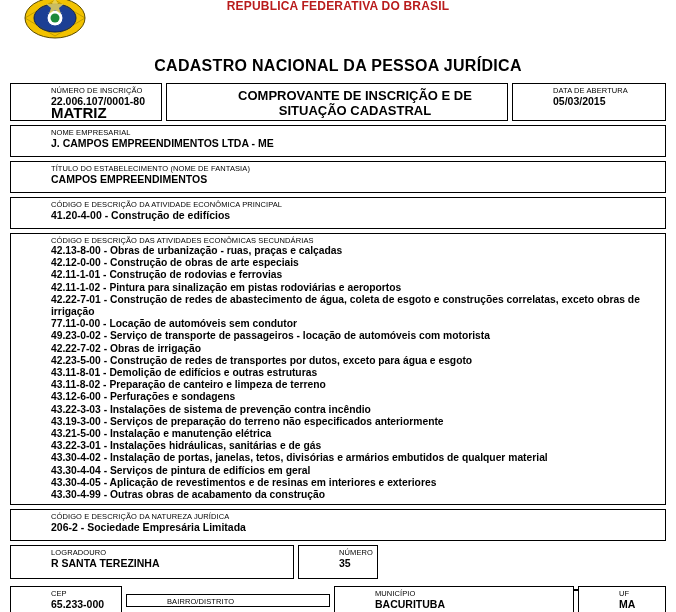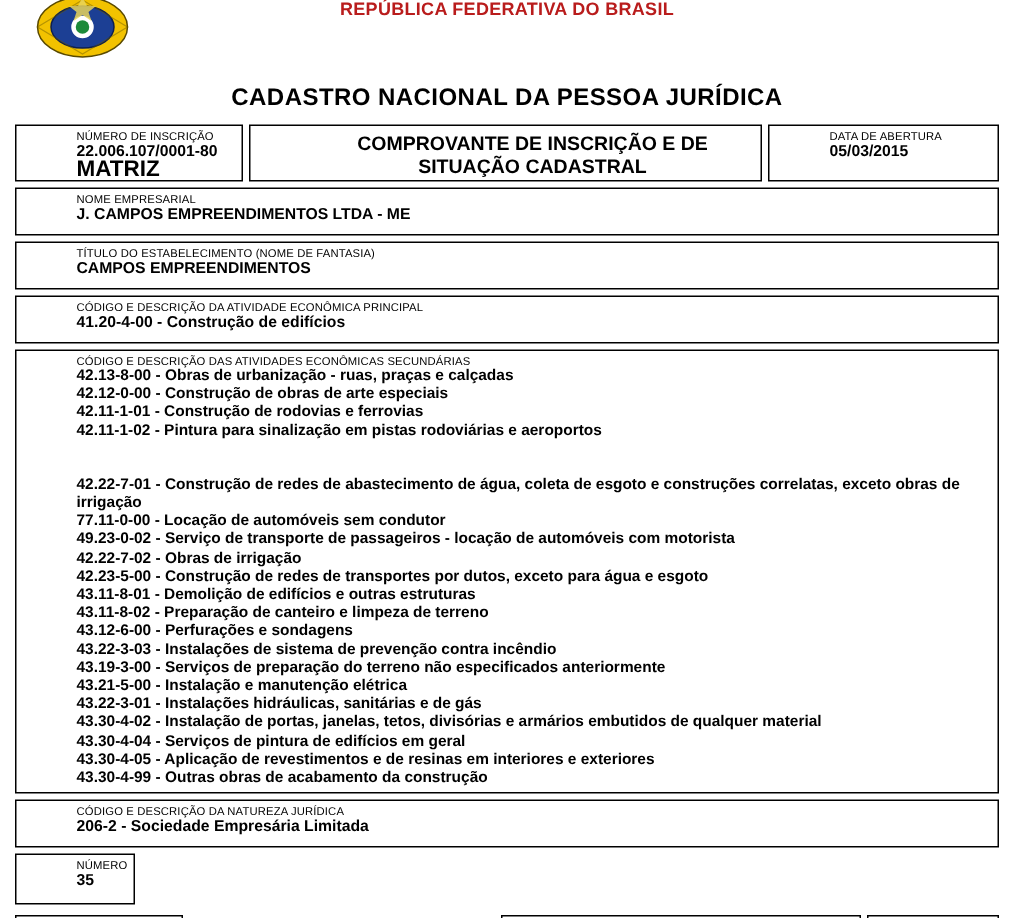--- a/index.html
+++ b/index.html
@@ -108,21 +108,21 @@
   .box-cnae-sec { padding-bottom: 2px; }
   .cnae-list {
     padding: 0 4px 1px 4px;
   }
   .cnae-item {
     font-size: 10.3px;
     font-weight: bold;
     line-height: 12.2px;
     white-space: nowrap;
   }
-  .cnae-item.wrap { white-space: normal; margin-top: 24px; }
+  .cnae-item.wrap { white-space: normal; }
   .box-natjur { height: 32px; }
   .c-logr { flex: 1; }
   .c-num { width: 80px; }
   .c-compl { flex: 1; margin-top: 44px; }
   .r-end { height: 34px; }
   .c-cep { width: 112px; }
   .c-bairro { flex: 1; }
   .c-mun { width: 240px; }
   .c-uf { width: 88px; }
   .r-cep { height: 34px; align-items: center; }
@@ -207,20 +207,24 @@
       <div class="cnae-item">43.30-4-99 - Outras obras de acabamento da construção</div>
     </div>
   </div>
 
   <div class="box box-natjur">
     <div class="lbl">CÓDIGO E DESCRIÇÃO DA NATUREZA JURÍDICA</div>
     <div class="val">206-2 - Sociedade Empresária Limitada</div>
   </div>
 
   <div class="row r-end">
+    <div class="box c-logr">
+      <div class="lbl">LOGRADOURO</div>
+      <div class="val">R SANTA TEREZINHA</div>
+    </div>
     <div class="box c-num">
       <div class="lbl">NÚMERO</div>
       <div class="val">35</div>
     </div>
     <div class="box c-compl">
       <div class="lbl">COMPLEMENTO</div>
       <div class="val"></div>
     </div>
   </div>
 

